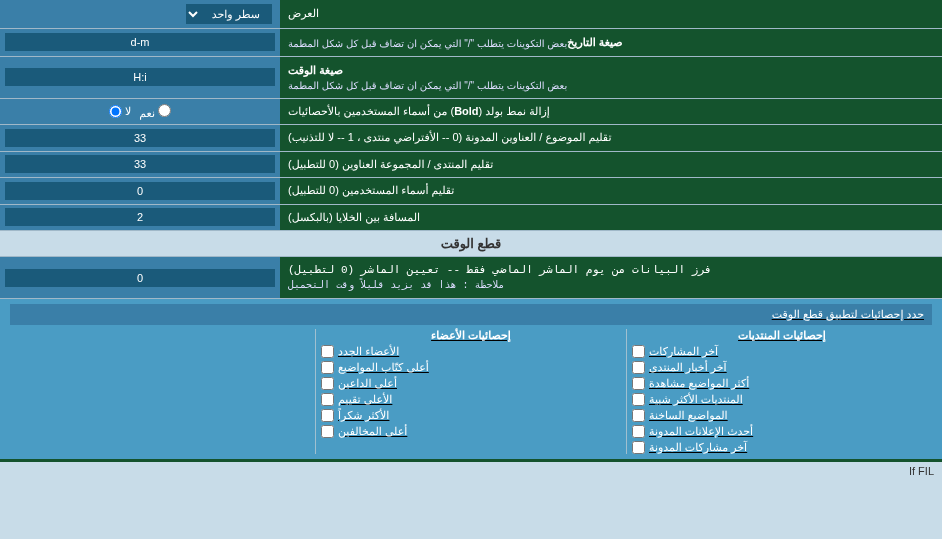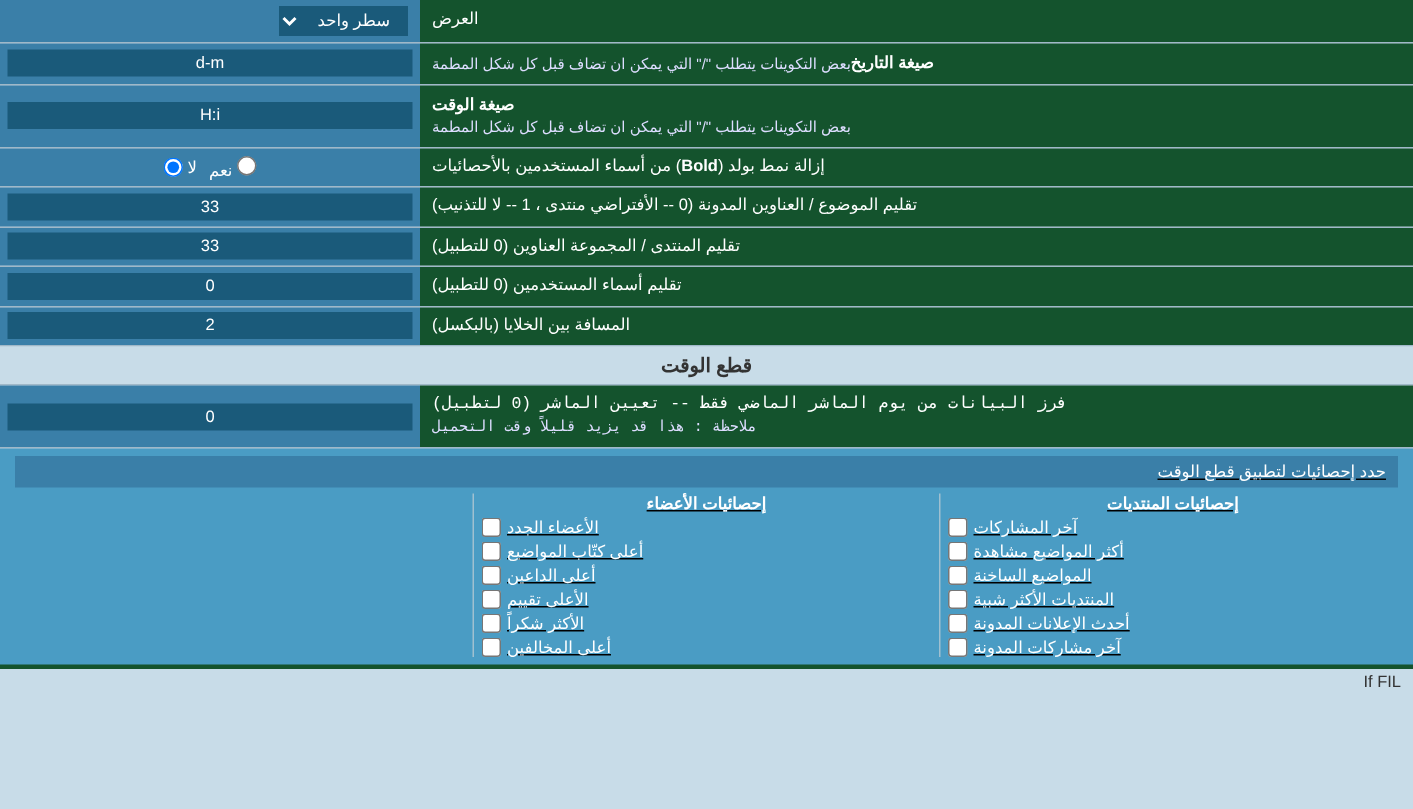--- a/index.html
+++ b/index.html
@@ -234,29 +234,33 @@
 
     <div class="checkbox-col">
       <div class="checkbox-item" style="font-weight:bold; justify-content:center; color:#fff;">
         <span>إحصائيات المنتديات</span>
       </div>
       <div class="checkbox-item">
         <span>آخر المشاركات</span>
         <input type="checkbox" style="">
       </div>
       <div class="checkbox-item">
+        <span>آخر أخبار المنتدى</span>
+        <input type="checkbox" style="">
+      </div>
+      <div class="checkbox-item">
         <span>أكثر المواضيع مشاهدة</span>
         <input type="checkbox" style="">
       </div>
       <div class="checkbox-item">
+        <span>المنتديات الأكثر شبية</span>
+        <input type="checkbox" style="">
+      </div>
+      <div class="checkbox-item">
         <span>المواضيع الساخنة</span>
-        <input type="checkbox" style="">
-      </div>
-      <div class="checkbox-item">
-        <span>المنتديات الأكثر شبية</span>
         <input type="checkbox" style="">
       </div>
       <div class="checkbox-item">
         <span>أحدث الإعلانات المدونة</span>
         <input type="checkbox" style="">
       </div>
       <div class="checkbox-item">
         <span>آخر مشاركات المدونة</span>
         <input type="checkbox" style="">
       </div>

